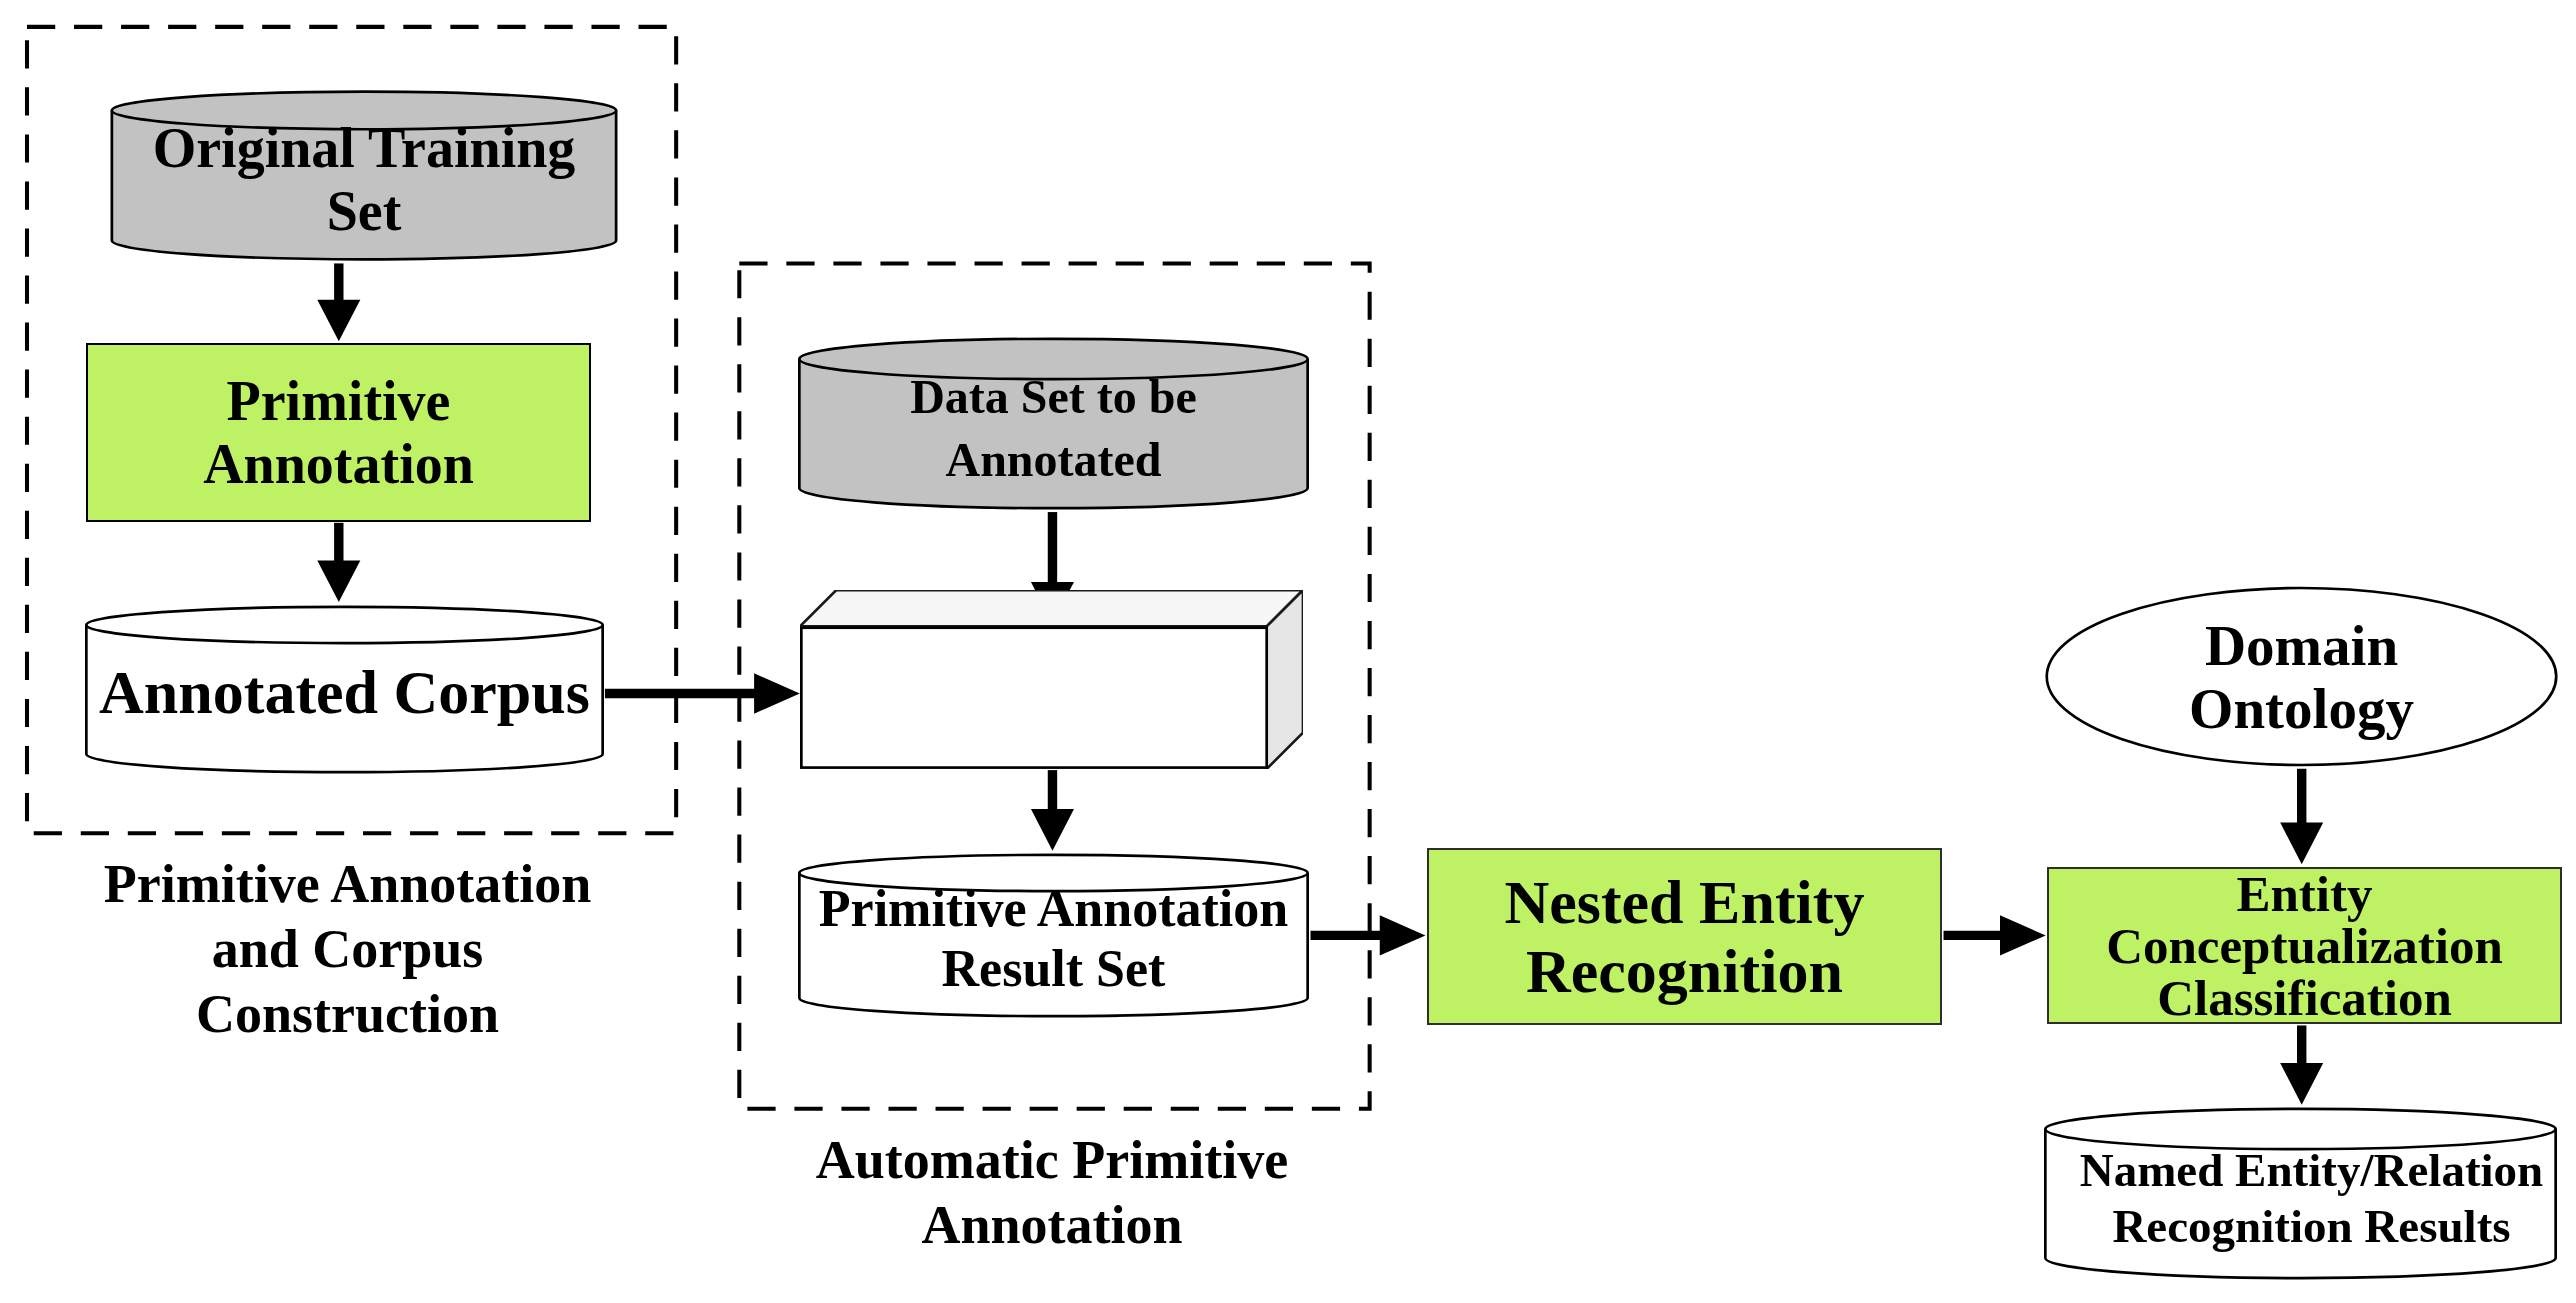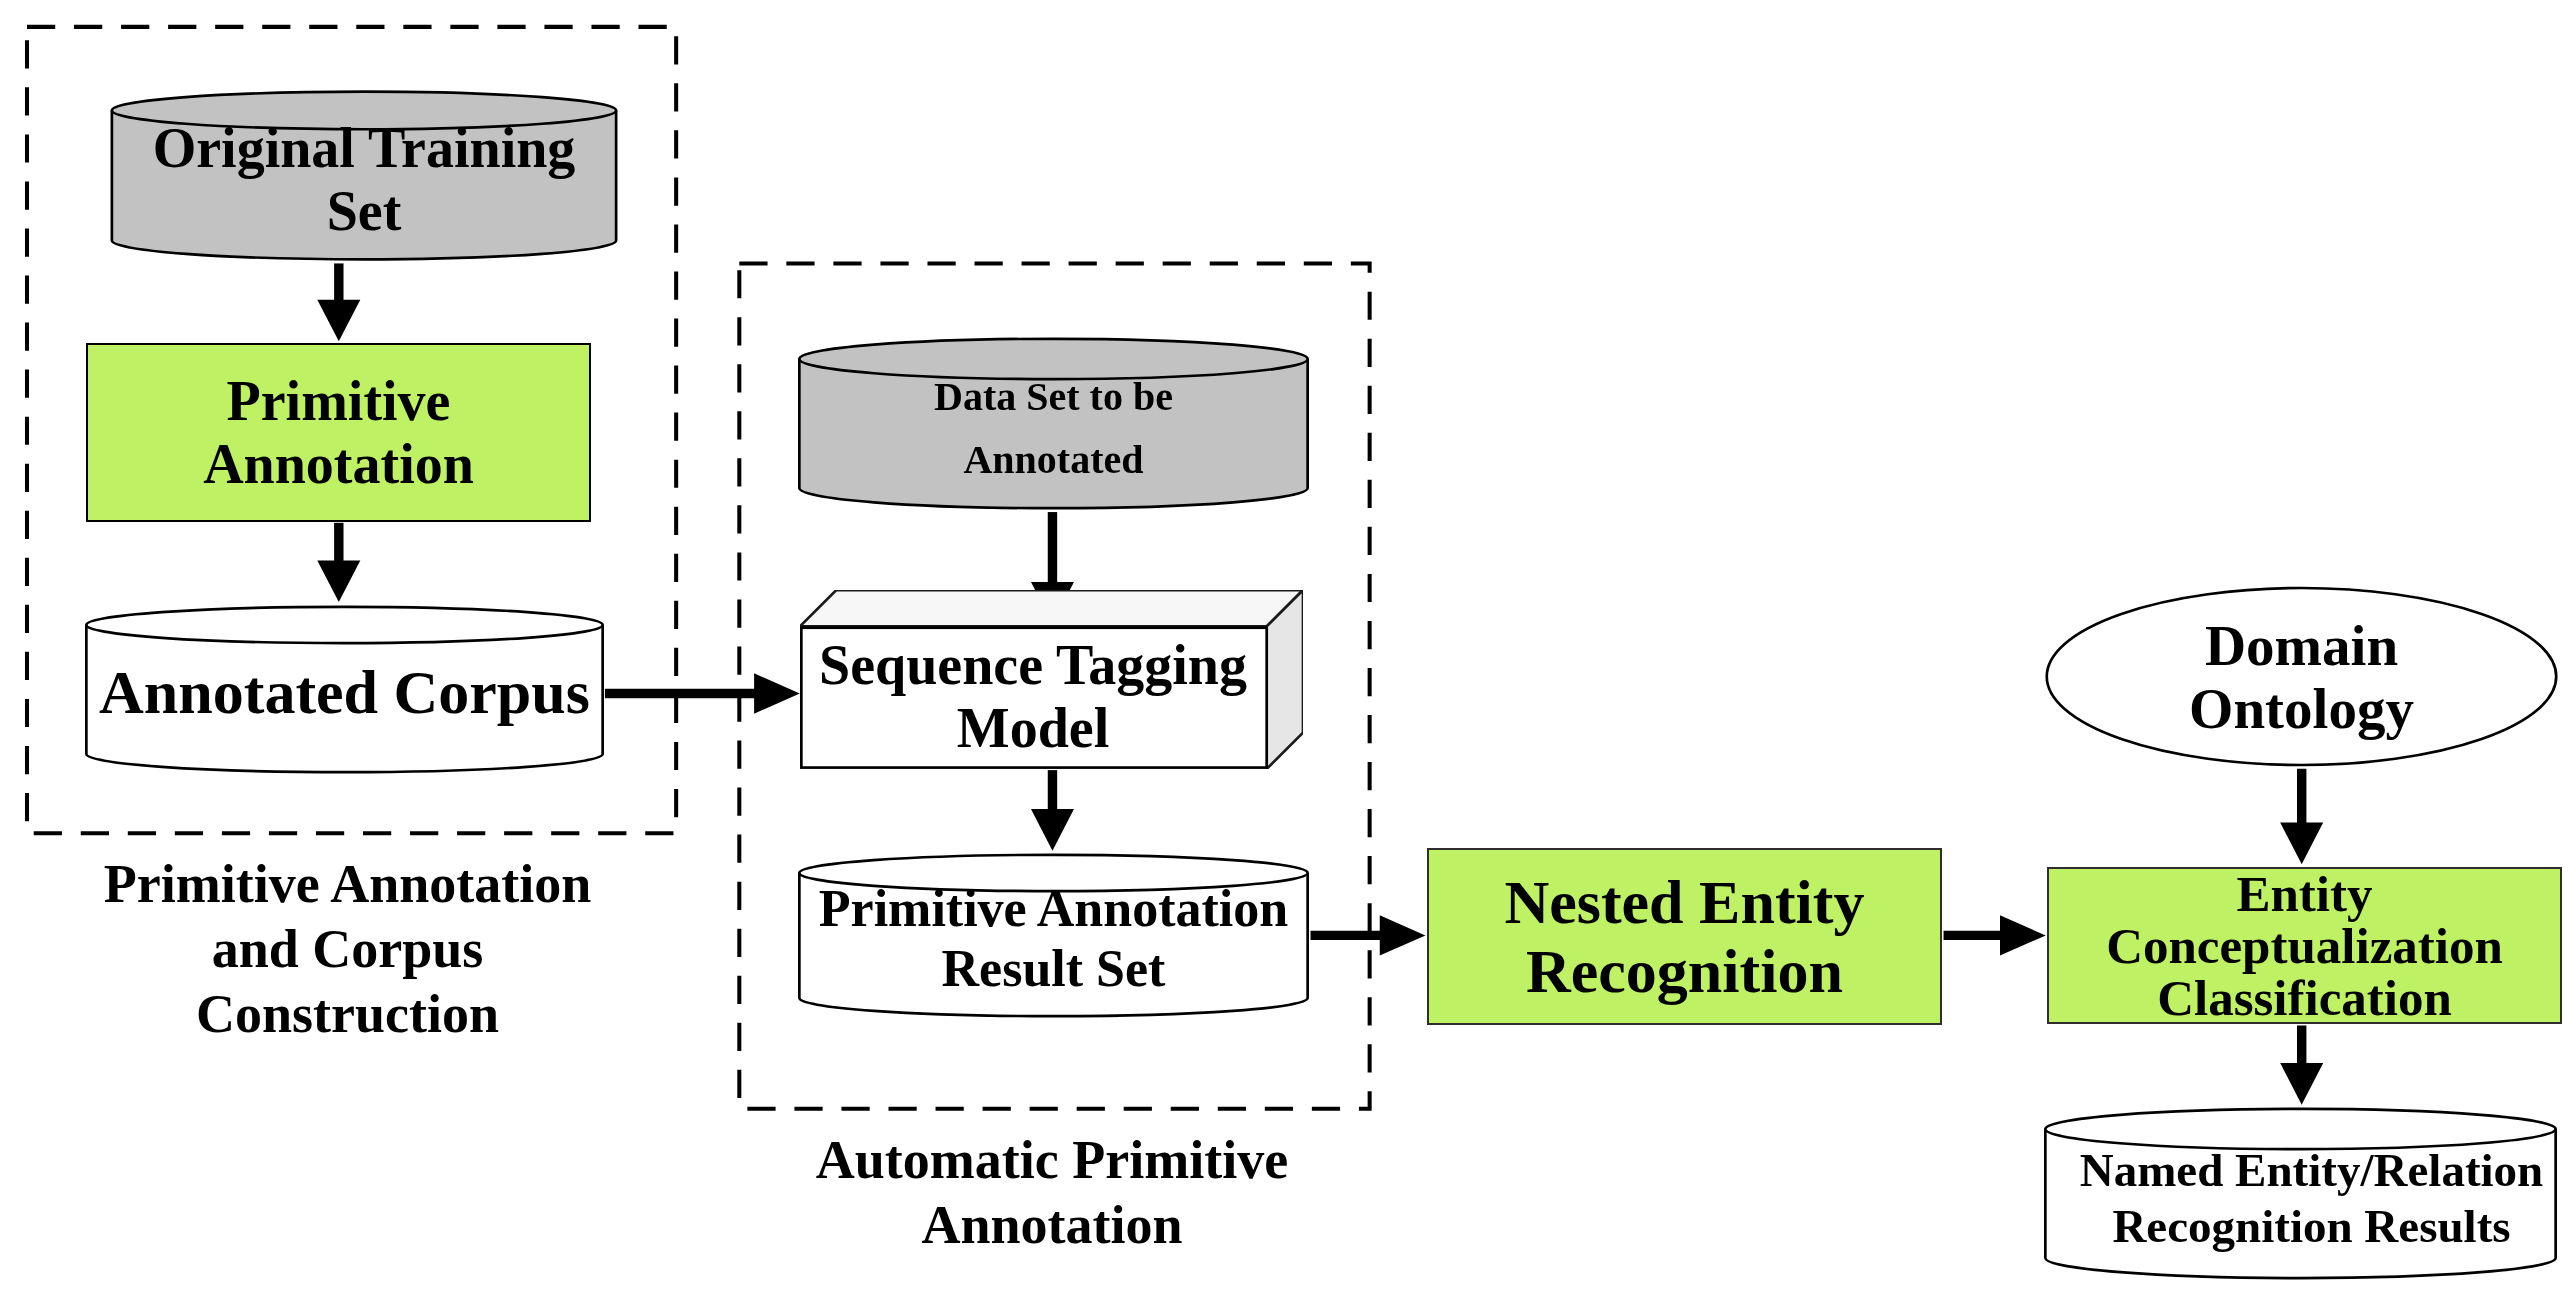--- a/index.html
+++ b/index.html
@@ -42,21 +42,21 @@
     text-align: center;
     font-weight: bold;
     color: #000;
     font-size: 54px;
     line-height: 65px;
   }
   
   .fs-cyl1   { font-size: 56px; line-height: 63px; }
   .fs-pa     { font-size: 56px; line-height: 63px; }
   .fs-corpus { font-size: 62px; line-height: 67px; }
-  .fs-ds     { font-size: 40px; line-height: 63px; }
+  .fs-ds     { font-size: 48px; line-height: 63px; }
   .fs-stm    { font-size: 56px; line-height: 63px; }
   .fs-par    { font-size: 52px; line-height: 60px; }
   .fs-ner    { font-size: 62px; line-height: 69px; }
   .fs-do     { font-size: 57px; line-height: 63px; }
   .fs-ecc    { font-size: 51px; line-height: 52px; }
   .fs-final  { font-size: 47px; line-height: 56px; }
 </style>
 </head>
 <body>
 
@@ -160,24 +160,20 @@
       <div>Annotated</div>
     </div>
   </div>
 
   <div class="node" style="left:800px; top:590px; width:503px; height:179px;">
     <svg class="shape" width="503" height="179" viewBox="0 0 748 266">
       <polygon points="0,54 54,0 748,0 694,54" stroke="#1a1a1a" stroke-width="4" fill="#f7f7f7"></polygon>
       <polygon points="694,54 748,0 748,212 694,266" stroke="#1a1a1a" stroke-width="4" fill="#e6e6e6"></polygon>
       <rect x="2" y="56" width="692" height="208" fill="#ffffff" stroke="#000" stroke-width="4"></rect>
     </svg>
-    <div class="label fs-stm" style="left:0; top:36px; width:466px; height:142px;">
-      <div>Sequence Tagging</div>
-      <div>Model</div>
-    </div>
   </div>
 
   <div class="node" style="left:798px; top:852px; width:511px; height:167px;">
     <svg class="shape" width="511" height="167" viewBox="0 0 760 248">
       <path d="M2,31 L2,217 A378,27 0 0 0 758,217 L758,31 A378,27 0 0 0 2,31" fill="#ffffff" stroke="none"></path>
       <path d="M2,31 L2,217 A378,27 0 0 0 758,217 L758,31" fill="none" stroke="#000" stroke-width="4"></path>
       <ellipse cx="380" cy="31" rx="378" ry="27" fill="#ffffff" stroke="#000" stroke-width="4"></ellipse>
     </svg>
     <div class="label fs-par" style="padding-top:6.7px; box-sizing:border-box;">
       <div>Primitive Annotation</div>

